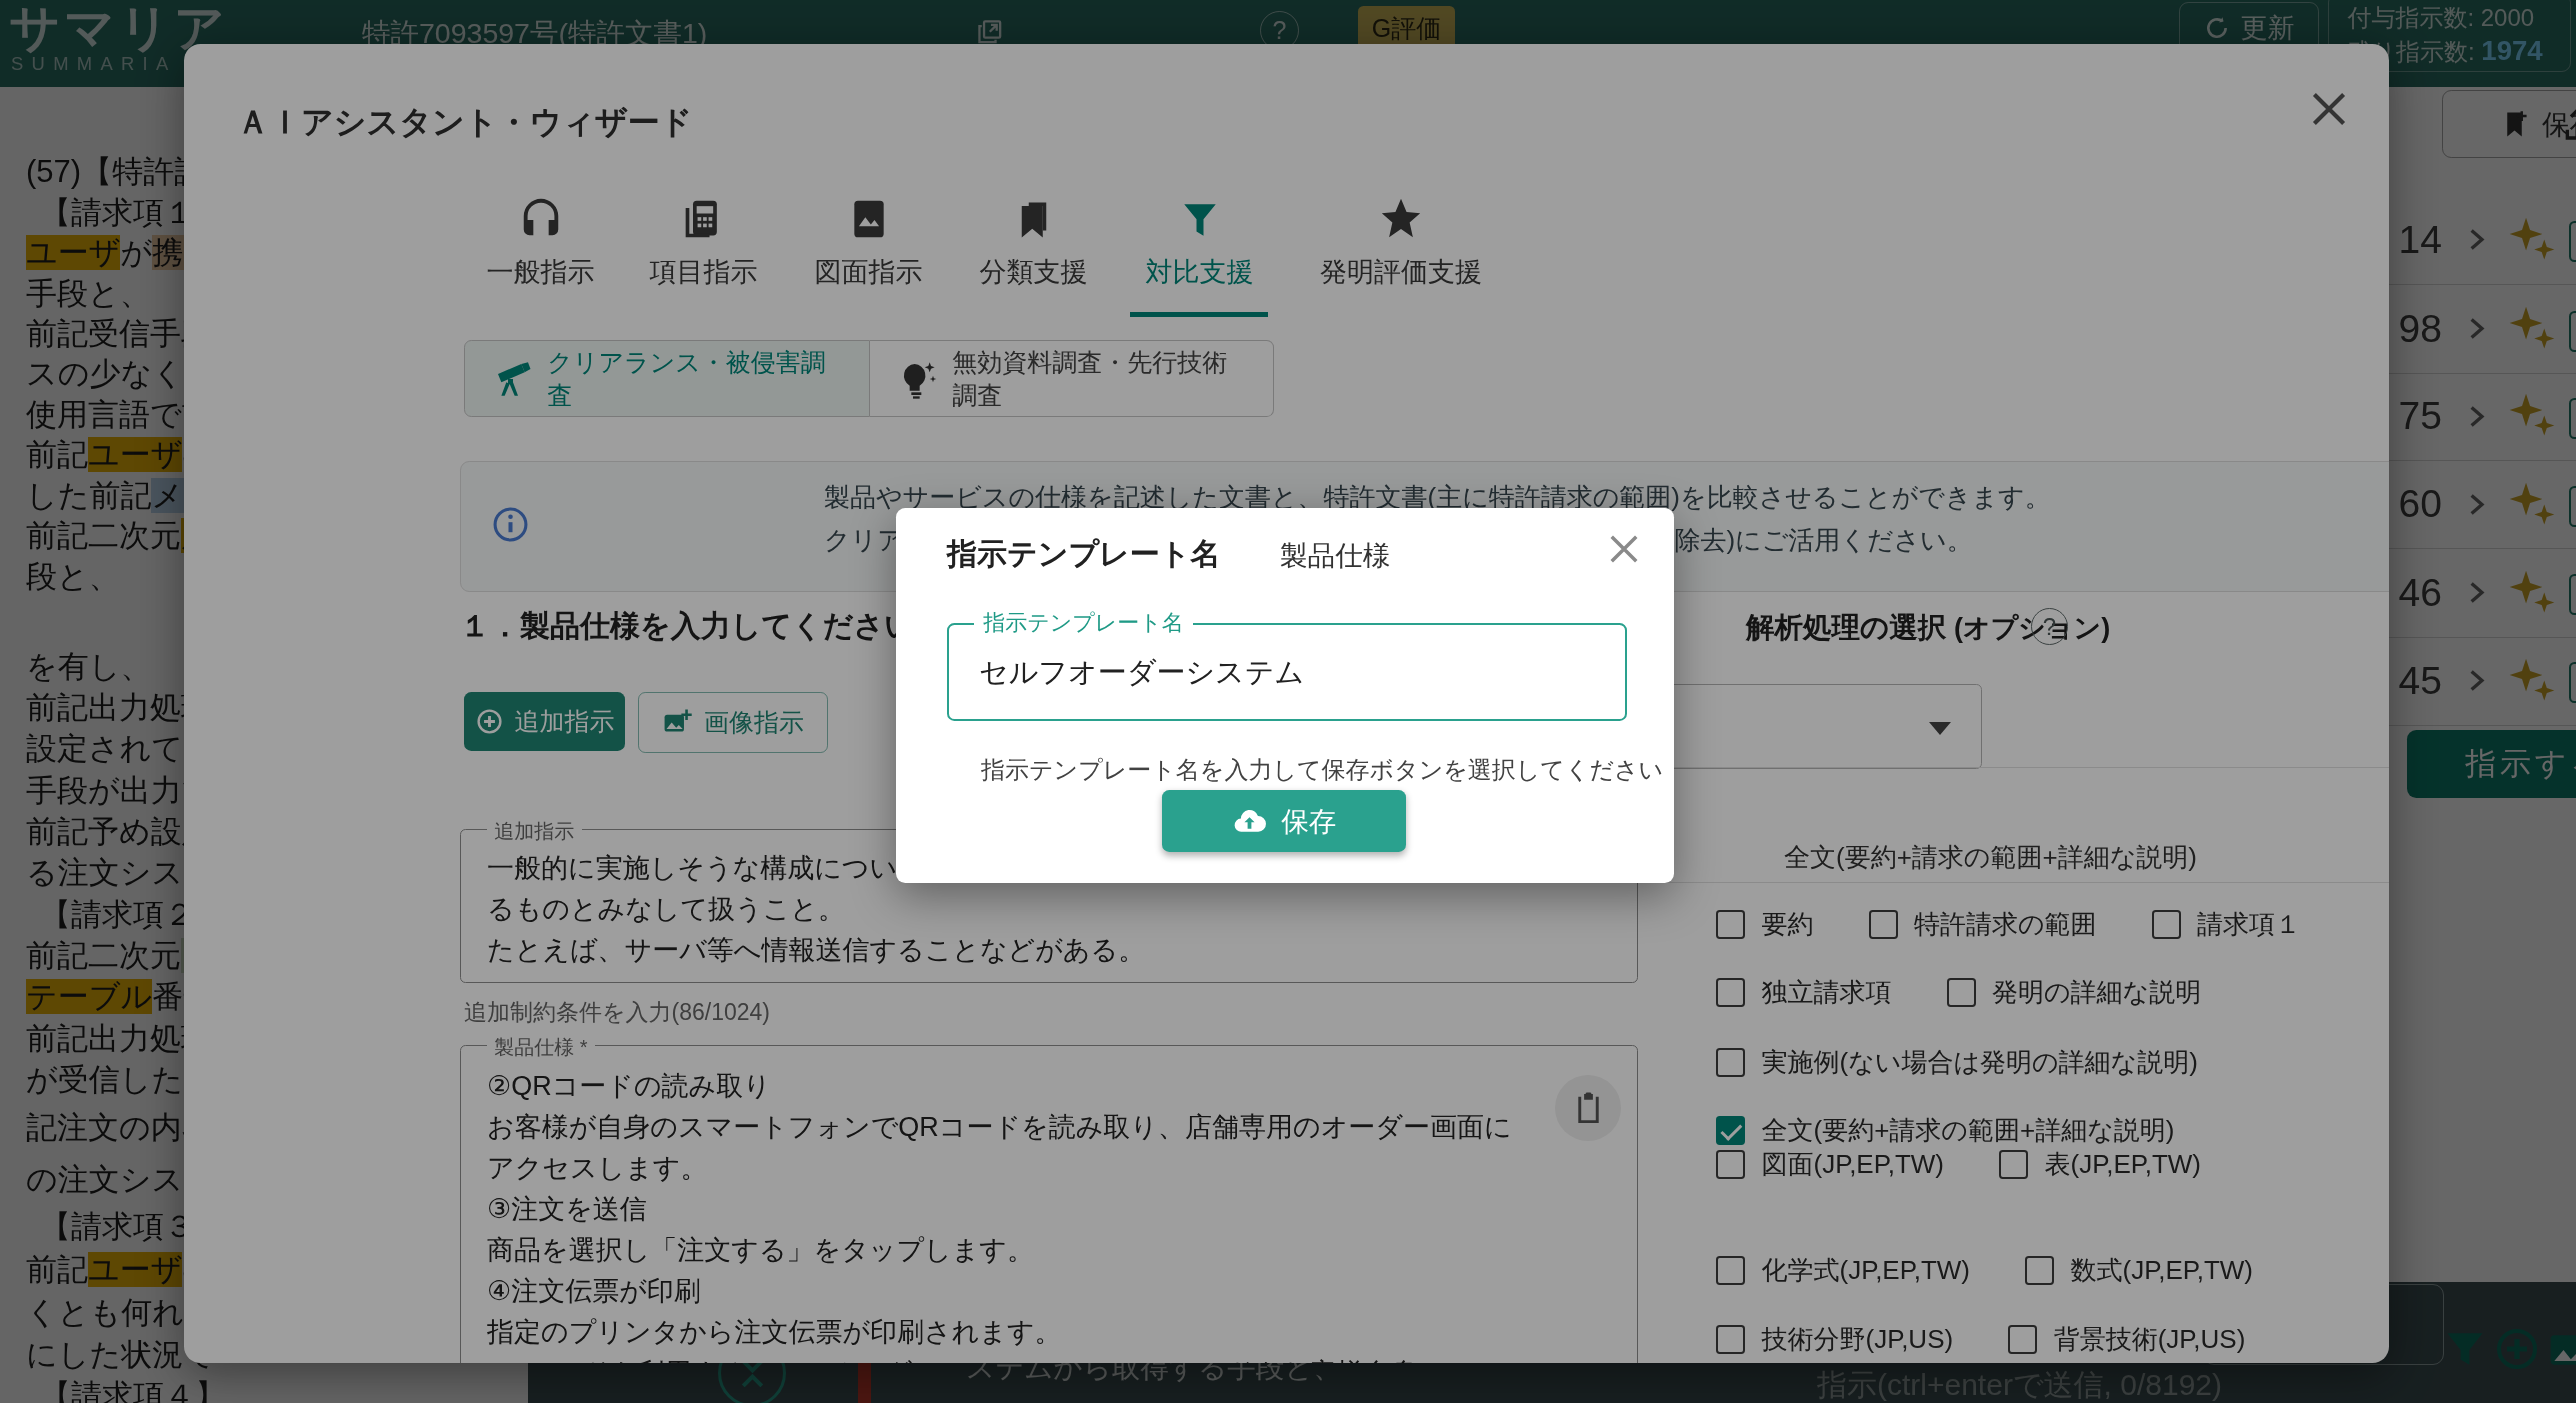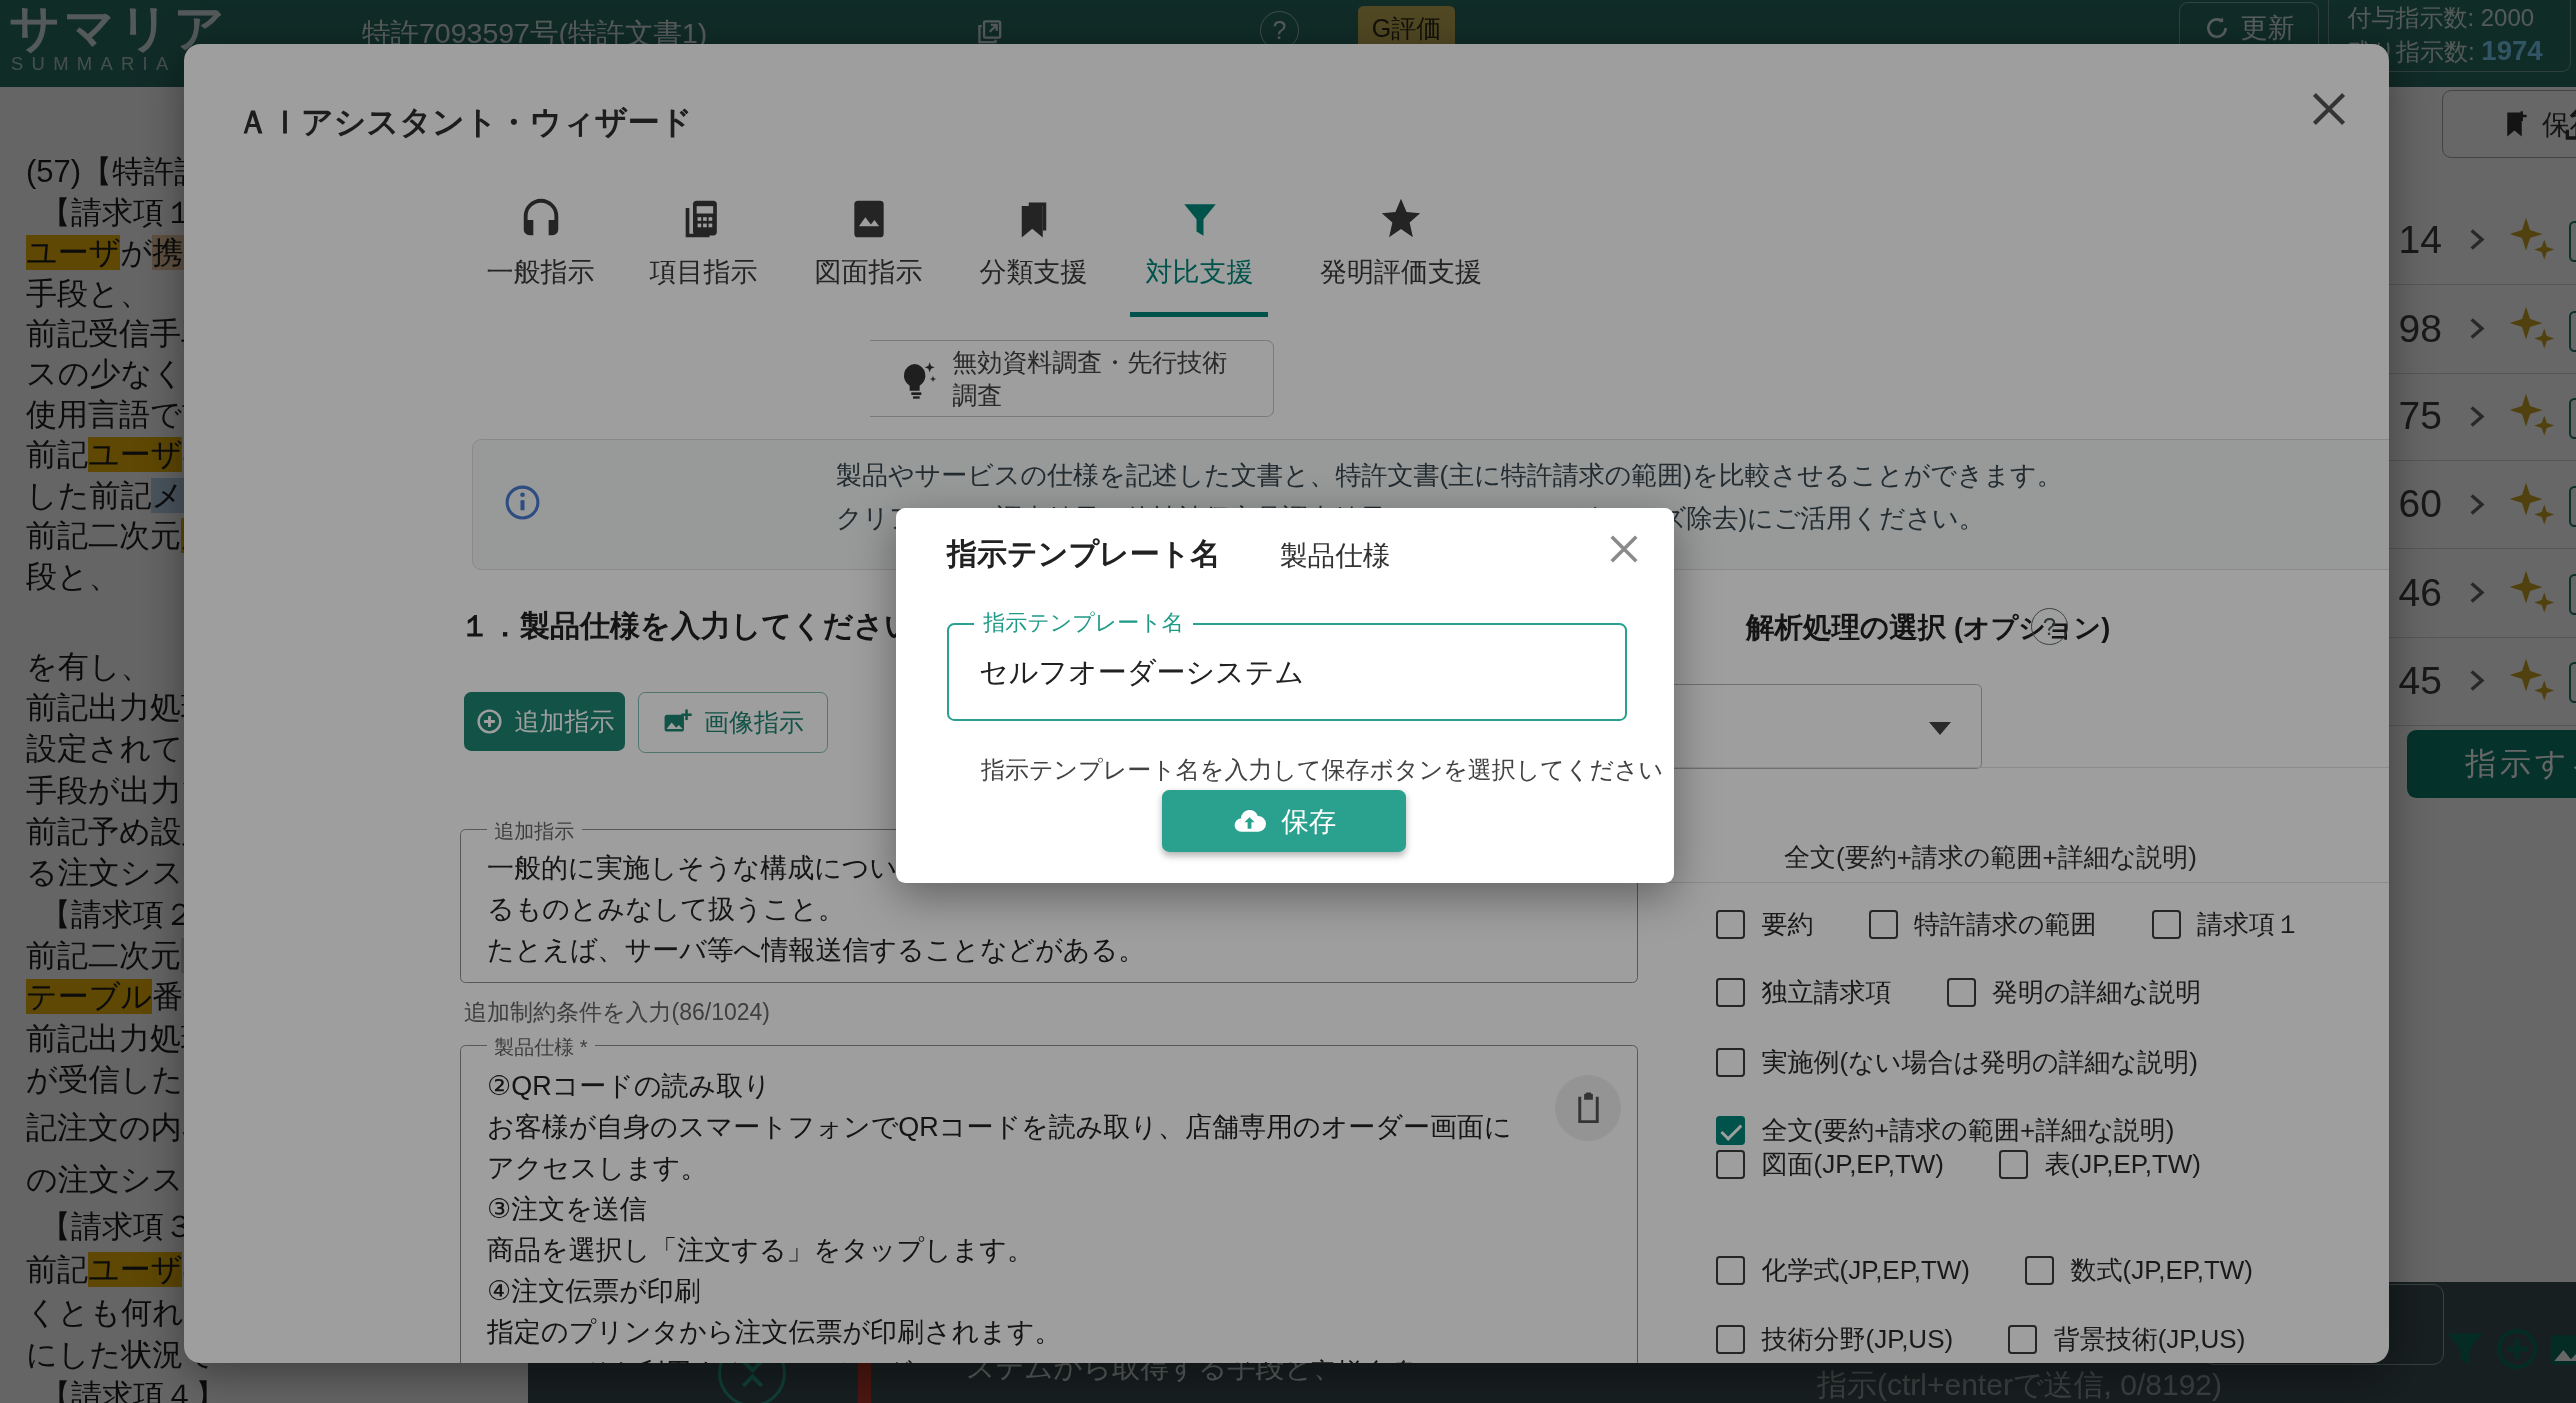--- a/index.html
+++ b/index.html
@@ -48,21 +48,21 @@
   .wz-close{left:2120px;top:40px;width:55px;height:55px;color:#555;cursor:pointer;}
   .tab{position:absolute;top:129px;height:156px;display:flex;flex-direction:column;align-items:center;justify-content:flex-start;color:#3a3a3a;}
   .tab .ticon{margin-top:16.5px;height:51px;display:flex;align-items:flex-end;}
   .tab .tlabel{margin-top:13px;font-size:27px;font-weight:500;white-space:nowrap;}
   .tab.active{color:#00877a;}
   .tab-underline{position:absolute;top:268px;height:4.6px;background:#00877a;}
   .subtab{position:absolute;top:296px;height:77px;display:flex;align-items:center;gap:14.7px;font-size:25px;
           border:0.9px solid #c5c5c5;box-sizing:border-box;padding:0 27.6px;}
   .subtab.sel{color:#00877a;background:#eef5f3;border-radius:7.3px 0 0 7.3px;}
   .subtab.unsel{color:#444;border-left:none;border-radius:0 7.3px 7.3px 0;}
-  .info-box{left:276px;top:395px;width:2035px;height:129px;background:#f6f8f8;border:0.9px solid #dddddd;border-radius:9.2px;margin-left:12px;}
+  .info-box{left:276px;top:417px;width:2035px;height:129px;background:#f6f8f8;border:0.9px solid #dddddd;border-radius:9.2px;}
   .info-line{position:absolute;left:363px;font-size:26px;color:#37474f;white-space:nowrap;}
   .help-circ{position:absolute;width:35px;height:35px;border:1.8px solid #5f6b6b;border-radius:50%;color:#4c5858;
              font-size:24px;display:flex;align-items:center;justify-content:center;}
   .sec1-h{left:276px;top:562px;font-size:30px;font-weight:bold;color:#212121;white-space:nowrap;}
   .sec1-h .tok{font-size:25px;font-weight:normal;color:#757575;}
   .add-btn{left:280px;top:648px;width:161px;height:59px;background:#1f8573;border-radius:7.3px;color:#fff;font-size:25px;
            display:flex;align-items:center;justify-content:center;gap:11px;}
   .img-btn{left:454px;top:648px;width:188px;height:59px;border:1.8px solid rgba(31,133,115,.55);border-radius:7.3px;
            color:#1f8573;font-size:25px;display:flex;align-items:center;justify-content:center;gap:11px;}
   .chip{left:770px;top:728px;width:119px;height:48px;border:1.8px solid #9e9e9e;border-radius:24px;color:#444;
@@ -364,20 +364,31 @@
         <div class="tab" style="left: 1116px; width: 202px;">
           <span class="ticon">
             <svg width="46" height="46" viewBox="0 0 24 24" fill="currentColor">
               <path d="M12 2l2.9 6.9L22 9.5l-5.5 4.8L18.2 22 12 17.8 5.8 22l1.7-7.7L2 9.5l7.1-.6z"></path>
             </svg>
           </span>
           <span class="tlabel">発明評価支援</span>
         </div>
       </div>
 
+    <div class="subtab sel" style="left:280px;width:406px;">
+      <span>
+          <svg width="40" height="40" viewBox="0 0 24 24" fill="#00877a">
+            <path d="M3 9l14-6 2 5L5 14z"></path>
+            <path d="M17 3l4-1 1.5 4L19 8z"></path>
+            <rect x="9" y="12" width="3" height="3"></rect>
+            <path d="M8 14l-3 8h2l3-7zM12 14l3 8h-2l-3-7z"></path>
+          </svg>
+        </span>
+      <span>クリアランス・被侵害調査</span>
+    </div>
     <div class="subtab unsel" style="left:686px;width:404px;">
       <span>
           <svg width="40" height="40" viewBox="0 0 24 24" fill="#333">
             <path d="M9 2a7 7 0 0 0-3 13v3h6v-3A7 7 0 0 0 9 2z" transform="translate(1,1)"></path>
             <rect x="8" y="20" width="6" height="1.6"></rect>
             <rect x="9" y="22.4" width="4" height="1.4"></rect>
             <path d="M19 2l.8 2.2L22 5l-2.2.8L19 8l-.8-2.2L16 5l2.2-.8zM21 10l.5 1.5L23 12l-1.5.5L21 14l-.5-1.5L19 12l1.5-.5z"></path>
           </svg>
         </span>
       <span>無効資料調査・先行技術調査</span>

